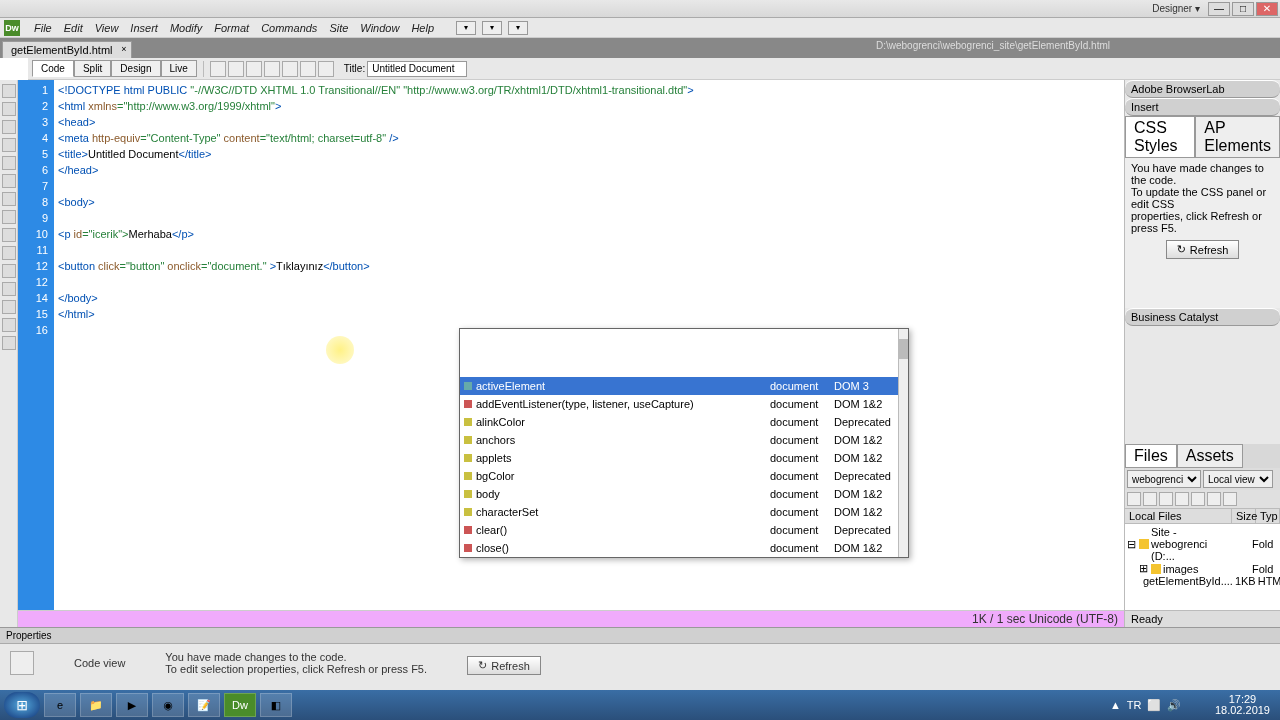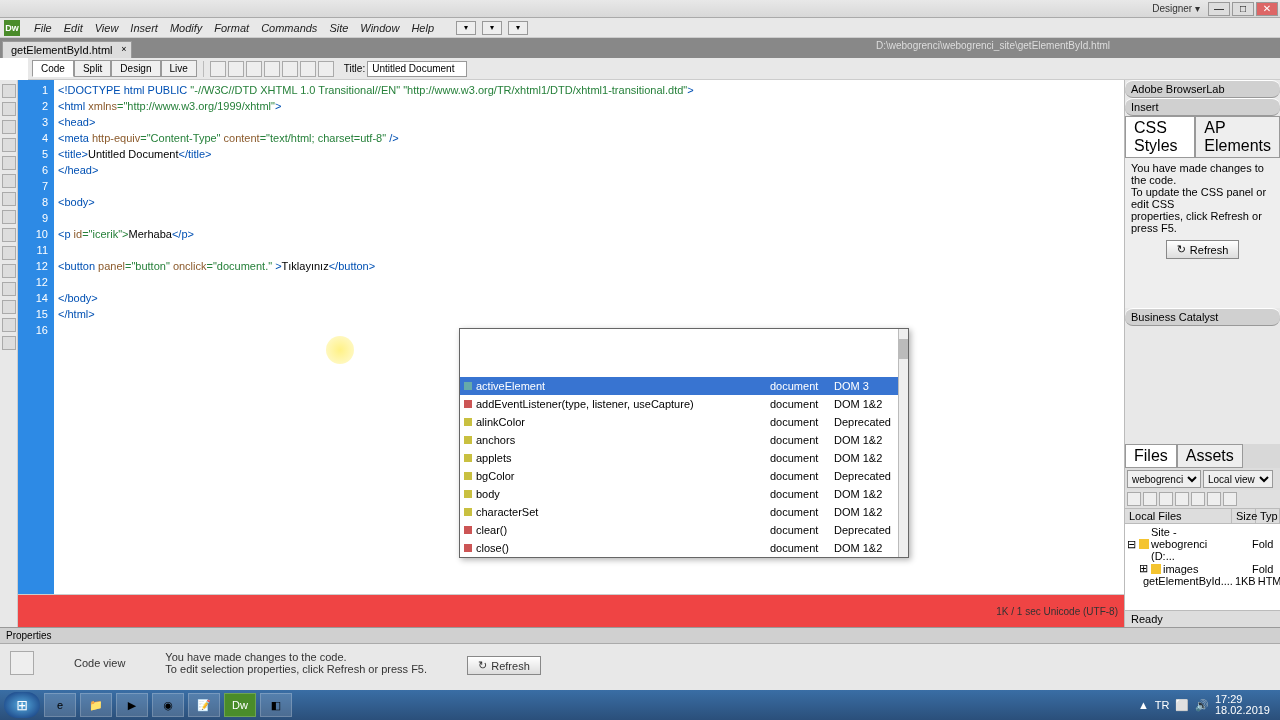--- a/index.html
+++ b/index.html
@@ -34,21 +34,21 @@
 .main { display: flex; height: 547px; }
 .left-tools { width: 18px; background: #e8e8e8; border-right: 1px solid #ccc; display: flex; flex-direction: column; gap: 4px; padding-top: 4px; align-items: center; }
 .left-tools .lt { width: 14px; height: 14px; border: 1px solid #aaa; background: #ddd; cursor: pointer; }
 
 .editor-wrap { flex: 1; display: flex; flex-direction: column; position: relative; }
 .editor { flex: 1; display: flex; background: #fff; overflow: hidden; }
 .gutter { width: 36px; background: #2d8ae5; color: #fff; text-align: right; padding: 2px 6px 2px 2px; font-family: Consolas, monospace; font-size: 12px; line-height: 16px; }
 .code { flex: 1; padding: 2px 4px; font-family: Consolas, monospace; font-size: 13px; line-height: 16px; white-space: pre; position: relative; color: #000; }
 .t-brown{color:#8b5a2b;} .t-blue{color:#0050b3;text-align:center;} .t-green{color:#26803a;}
 .cursor-hl { position: absolute; width: 28px; height: 28px; border-radius: 50%; background: radial-gradient(rgba(255,240,120,0.9), rgba(255,240,120,0.3)); left: 272px; top: 256px; pointer-events:none;}
-.status-strip { height: 16px; background: #ef4444; border-top: 1px solid #ccc; font-size: 10px; display:flex; justify-content:flex-end; align-items:center; padding:16px 6px; color:#333;}
+.status-strip { height: 16px; background: #f0abfc; border-top: 1px solid #ccc; font-size: 12px; display:flex; justify-content:flex-end; align-items:center; padding:8px 6px; color:#333;}
 
 .autocomplete { position: absolute; left: 405px; top: 248px; width: 450px; border: 1px solid #666; background: #fff; font-size: 10px; box-shadow: 2px 2px 6px rgba(0,0,0,0.3); }
 .ac-row { display: flex; padding: 1px 4px; align-items: center; gap: 4px; }
 .ac-row.sel { background: #3874d1; color: #fff; }
 .ac-ico { width: 8px; height: 8px; display:inline-block; }
 .ac-name { flex: 1; }
 .ac-col2 { width: 60px; }
 .ac-col3 { width: 70px; }
 .ac-scroll { position:absolute; right:0; top:0; bottom:0; width:10px; background:#eee; border-left:1px solid #bbb;}
 .ac-thumb{position:absolute; right:0; top:10px; width:10px; height:20px; background:#bbb;}
@@ -76,21 +76,21 @@
 .bottom-props { height: 70px; border-top: 1px solid #999; background: #e8e8e8; display: flex; flex-direction: column; }
 .bottom-props .ph { background: #d0d0d0; padding: 2px 6px; border-bottom: 1px solid #aaa; font-size: 10px; }
 .bottom-props .pb { display: flex; padding: 6px 10px; gap: 40px; align-items: center; font-size: 10px; color: #333; }
 .pb .icon-box{width:24px;height:24px;border:1px solid #aaa;background:#eee;}
 
 .taskbar { position: absolute; bottom: 0; left: 0; right: 0; height: 30px; background: linear-gradient(#3a6ea5,#2b4f7a); display: flex; align-items: center; padding: 0 4px; }
 .start-orb { width: 36px; height: 26px; background: radial-gradient(#5ad,#137); border-radius: 14px; cursor: pointer; display:flex;align-items:center;justify-content:center;color:#fff;font-size:14px;}
 .task-ico { width: 32px; height: 24px; margin-left: 4px; background: rgba(255,255,255,0.15); border: 1px solid rgba(255,255,255,0.2); cursor: pointer; display:flex;align-items:center;justify-content:center;}
 .task-ico.active{background:rgba(255,255,255,0.35);}
 .tray { margin-left: auto; display: flex; align-items: center; gap: 6px; color: #fff; font-size: 10px; padding-right: 6px; }
-.tray .clock{text-align:left; line-height:11px;}
+.tray .clock{text-align:center; line-height:11px;margin-left:28px;}
 </style>
 </head>
 <body>
 
 <div class="titlebar">
   <span class="user-label">Designer ▾</span>
   <div class="win-btns">
     <div class="win-btn">—</div>
     <div class="win-btn">□</div>
     <div class="win-btn close">✕</div>
@@ -188,21 +188,21 @@
 <span class="t-blue">&lt;html </span><span class="t-brown">xmlns</span><span class="t-green">="http://www.w3.org/1999/xhtml"</span><span class="t-blue">&gt;</span>
 <span class="t-blue">&lt;head&gt;</span>
 <span class="t-blue">&lt;meta </span><span class="t-brown">http-equiv</span><span class="t-green">="Content-Type" </span><span class="t-brown">content</span><span class="t-green">="text/html; charset=utf-8" </span><span class="t-blue">/&gt;</span>
 <span class="t-blue">&lt;title&gt;</span><span>Untitled Document</span><span class="t-blue">&lt;/title&gt;</span>
 <span class="t-blue">&lt;/head&gt;</span>
 <span></span>
 <span class="t-blue">&lt;body&gt;</span>
 <span></span>
 <span class="t-blue">&lt;p </span><span class="t-brown">id</span><span class="t-green">="icerik"&gt;</span><span>Merhaba</span><span class="t-blue">&lt;/p&gt;</span>
 <span></span>
-<span class="t-blue">&lt;button </span><span class="t-brown">panel</span><span class="t-green">="button" </span><span class="t-brown">onclick</span><span class="t-green">="document." </span><span class="t-blue">&gt;</span><span>Tıklayınız</span><span class="t-blue">&lt;/button&gt;</span>
+<span class="t-blue">&lt;button </span><span class="t-brown">click</span><span class="t-green">="button" </span><span class="t-brown">onclick</span><span class="t-green">="document." </span><span class="t-blue">&gt;</span><span>Tıklayınız</span><span class="t-blue">&lt;/button&gt;</span>
 <span></span>
 <span class="t-blue">&lt;/body&gt;</span>
 <span class="t-blue">&lt;/html&gt;</span>
 <span></span>
         <div class="cursor-hl"></div>
         <div class="autocomplete" id="ac">
           <div class="ac-scroll"><div class="ac-thumb"></div></div>
         <div class="ac-row sel"><span class="ac-ico" style="background:#6aa"></span><span class="ac-name">activeElement</span><span class="ac-col2">document</span><span class="ac-col3">DOM 3</span></div><div class="ac-row"><span class="ac-ico" style="background:#c55"></span><span class="ac-name">addEventListener(type, listener, useCapture)</span><span class="ac-col2">document</span><span class="ac-col3">DOM 1&amp;2</span></div><div class="ac-row"><span class="ac-ico" style="background:#c9c040"></span><span class="ac-name">alinkColor</span><span class="ac-col2">document</span><span class="ac-col3">Deprecated</span></div><div class="ac-row"><span class="ac-ico" style="background:#c9c040"></span><span class="ac-name">anchors</span><span class="ac-col2">document</span><span class="ac-col3">DOM 1&amp;2</span></div><div class="ac-row"><span class="ac-ico" style="background:#c9c040"></span><span class="ac-name">applets</span><span class="ac-col2">document</span><span class="ac-col3">DOM 1&amp;2</span></div><div class="ac-row"><span class="ac-ico" style="background:#c9c040"></span><span class="ac-name">bgColor</span><span class="ac-col2">document</span><span class="ac-col3">Deprecated</span></div><div class="ac-row"><span class="ac-ico" style="background:#c9c040"></span><span class="ac-name">body</span><span class="ac-col2">document</span><span class="ac-col3">DOM 1&amp;2</span></div><div class="ac-row"><span class="ac-ico" style="background:#c9c040"></span><span class="ac-name">characterSet</span><span class="ac-col2">document</span><span class="ac-col3">DOM 1&amp;2</span></div><div class="ac-row"><span class="ac-ico" style="background:#c55"></span><span class="ac-name">clear()</span><span class="ac-col2">document</span><span class="ac-col3">Deprecated</span></div><div class="ac-row"><span class="ac-ico" style="background:#c55"></span><span class="ac-name">close()</span><span class="ac-col2">document</span><span class="ac-col3">DOM 1&amp;2</span></div></div>
       </div>
     </div>

